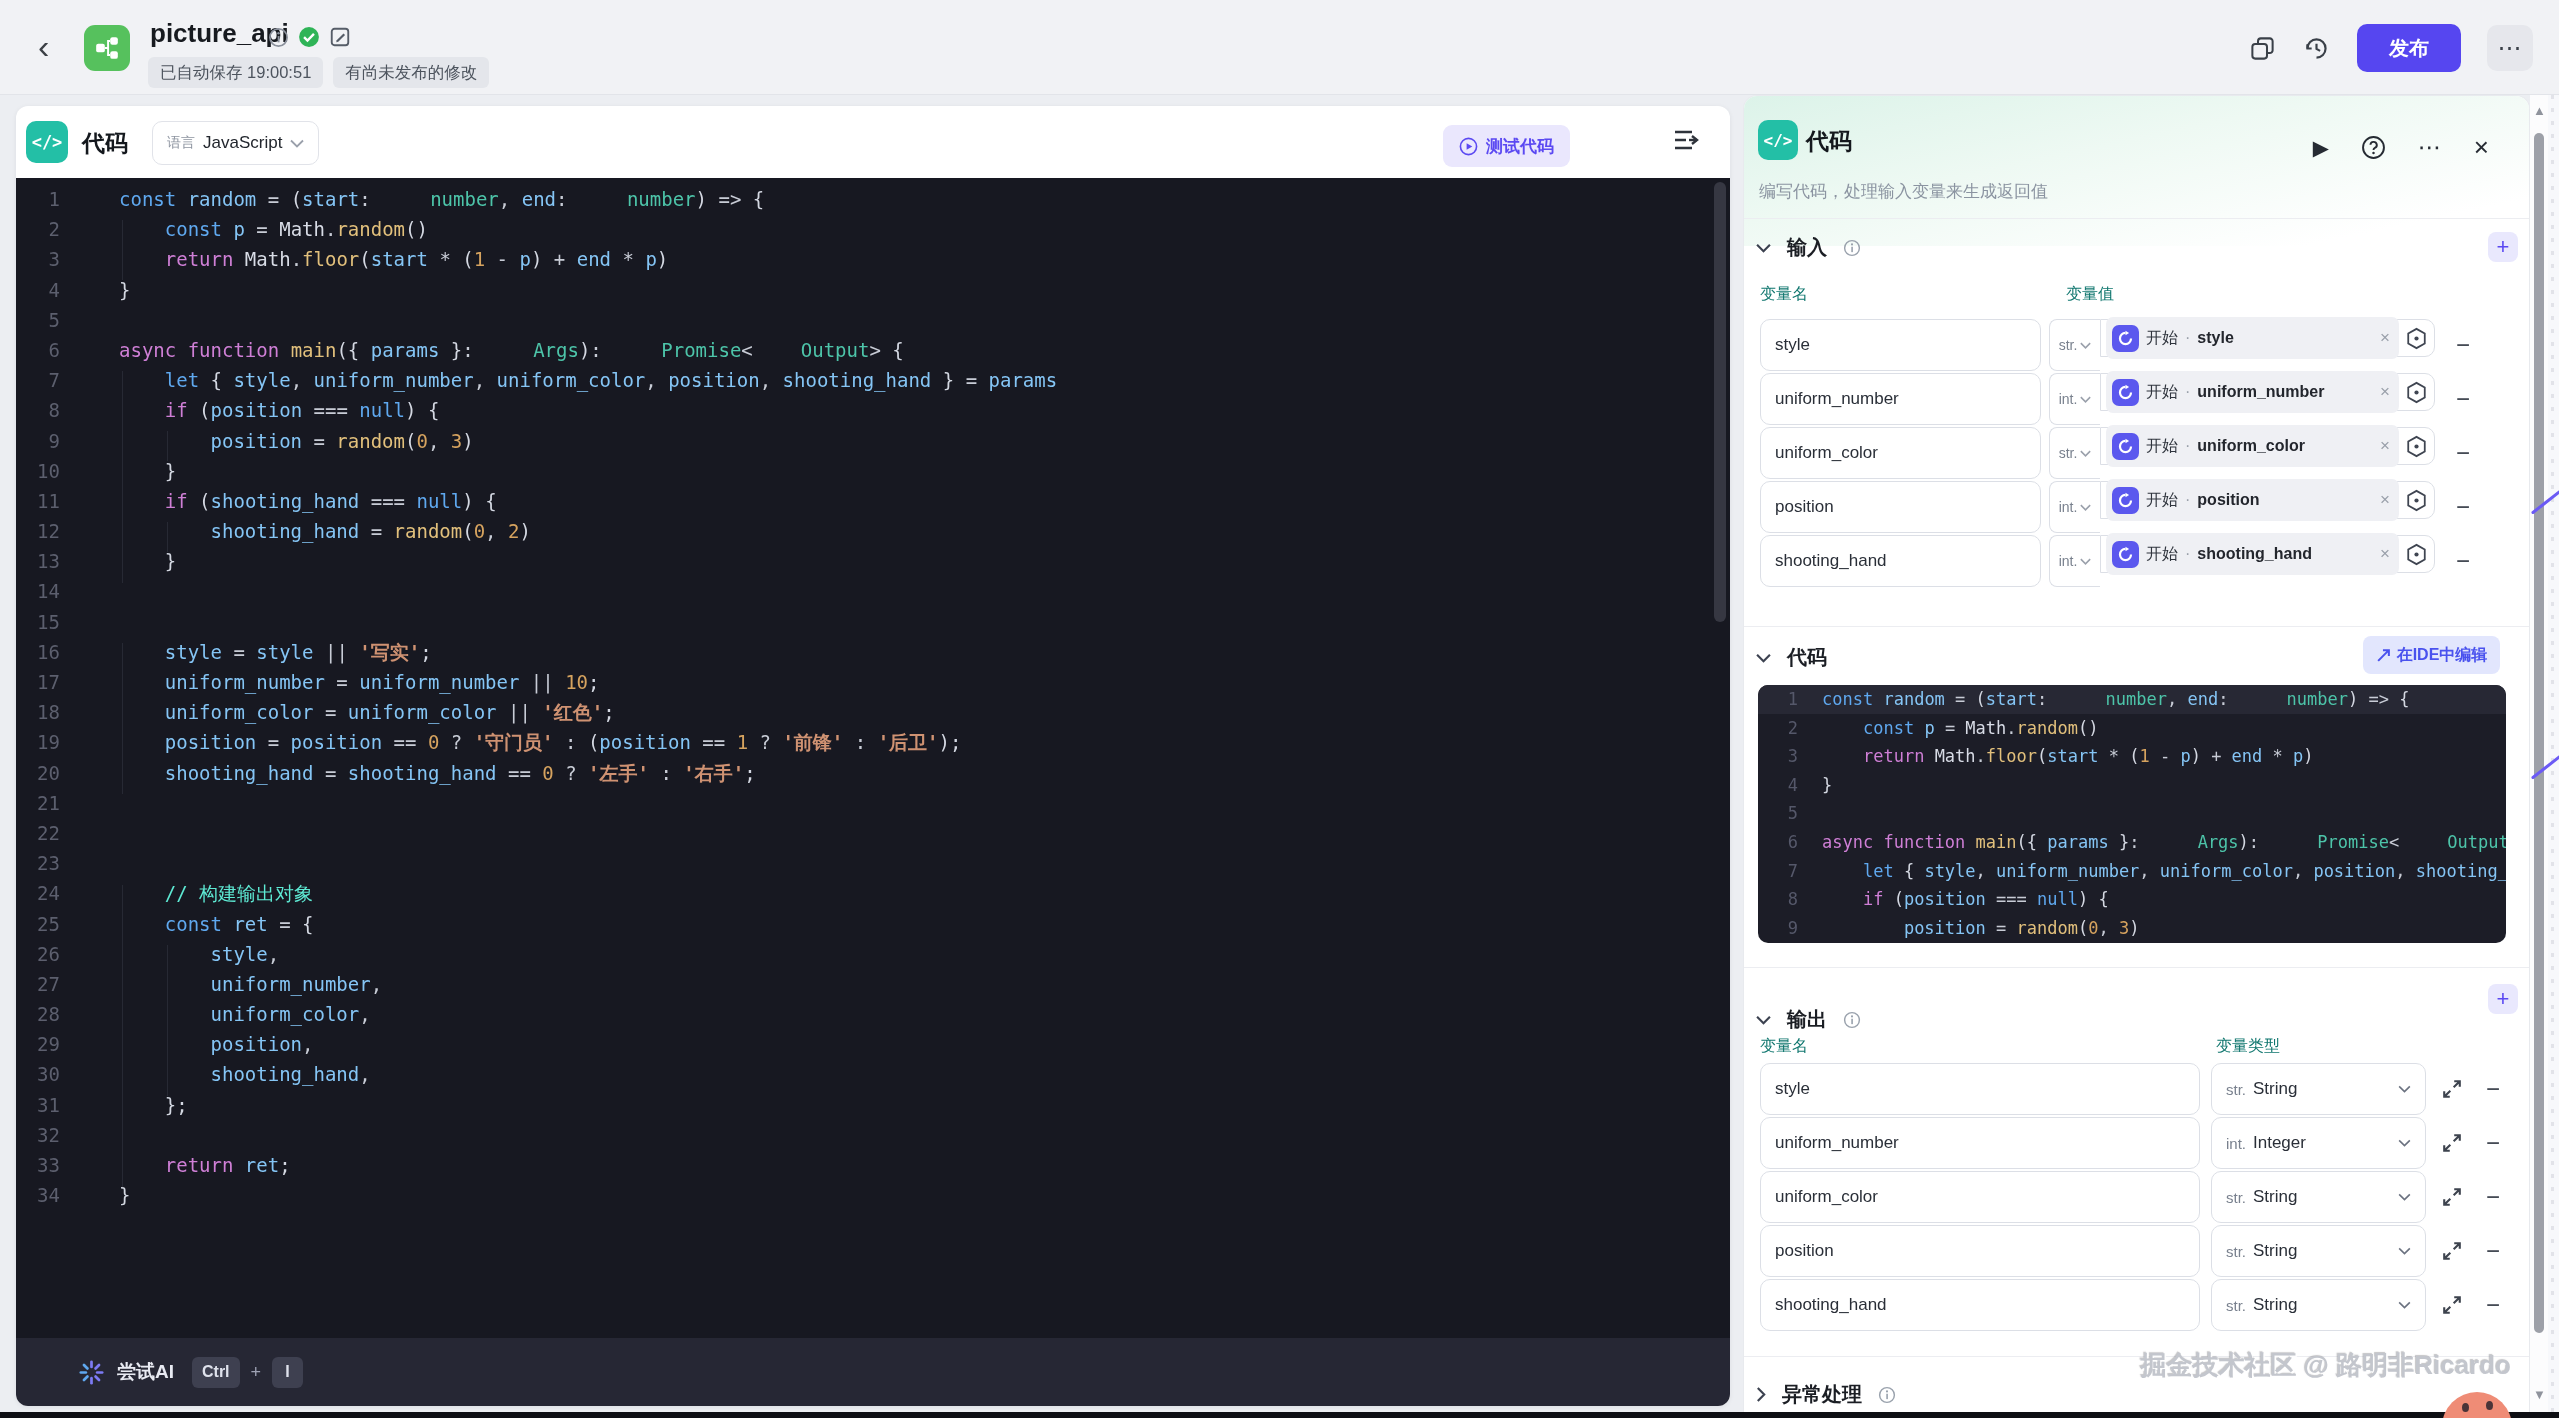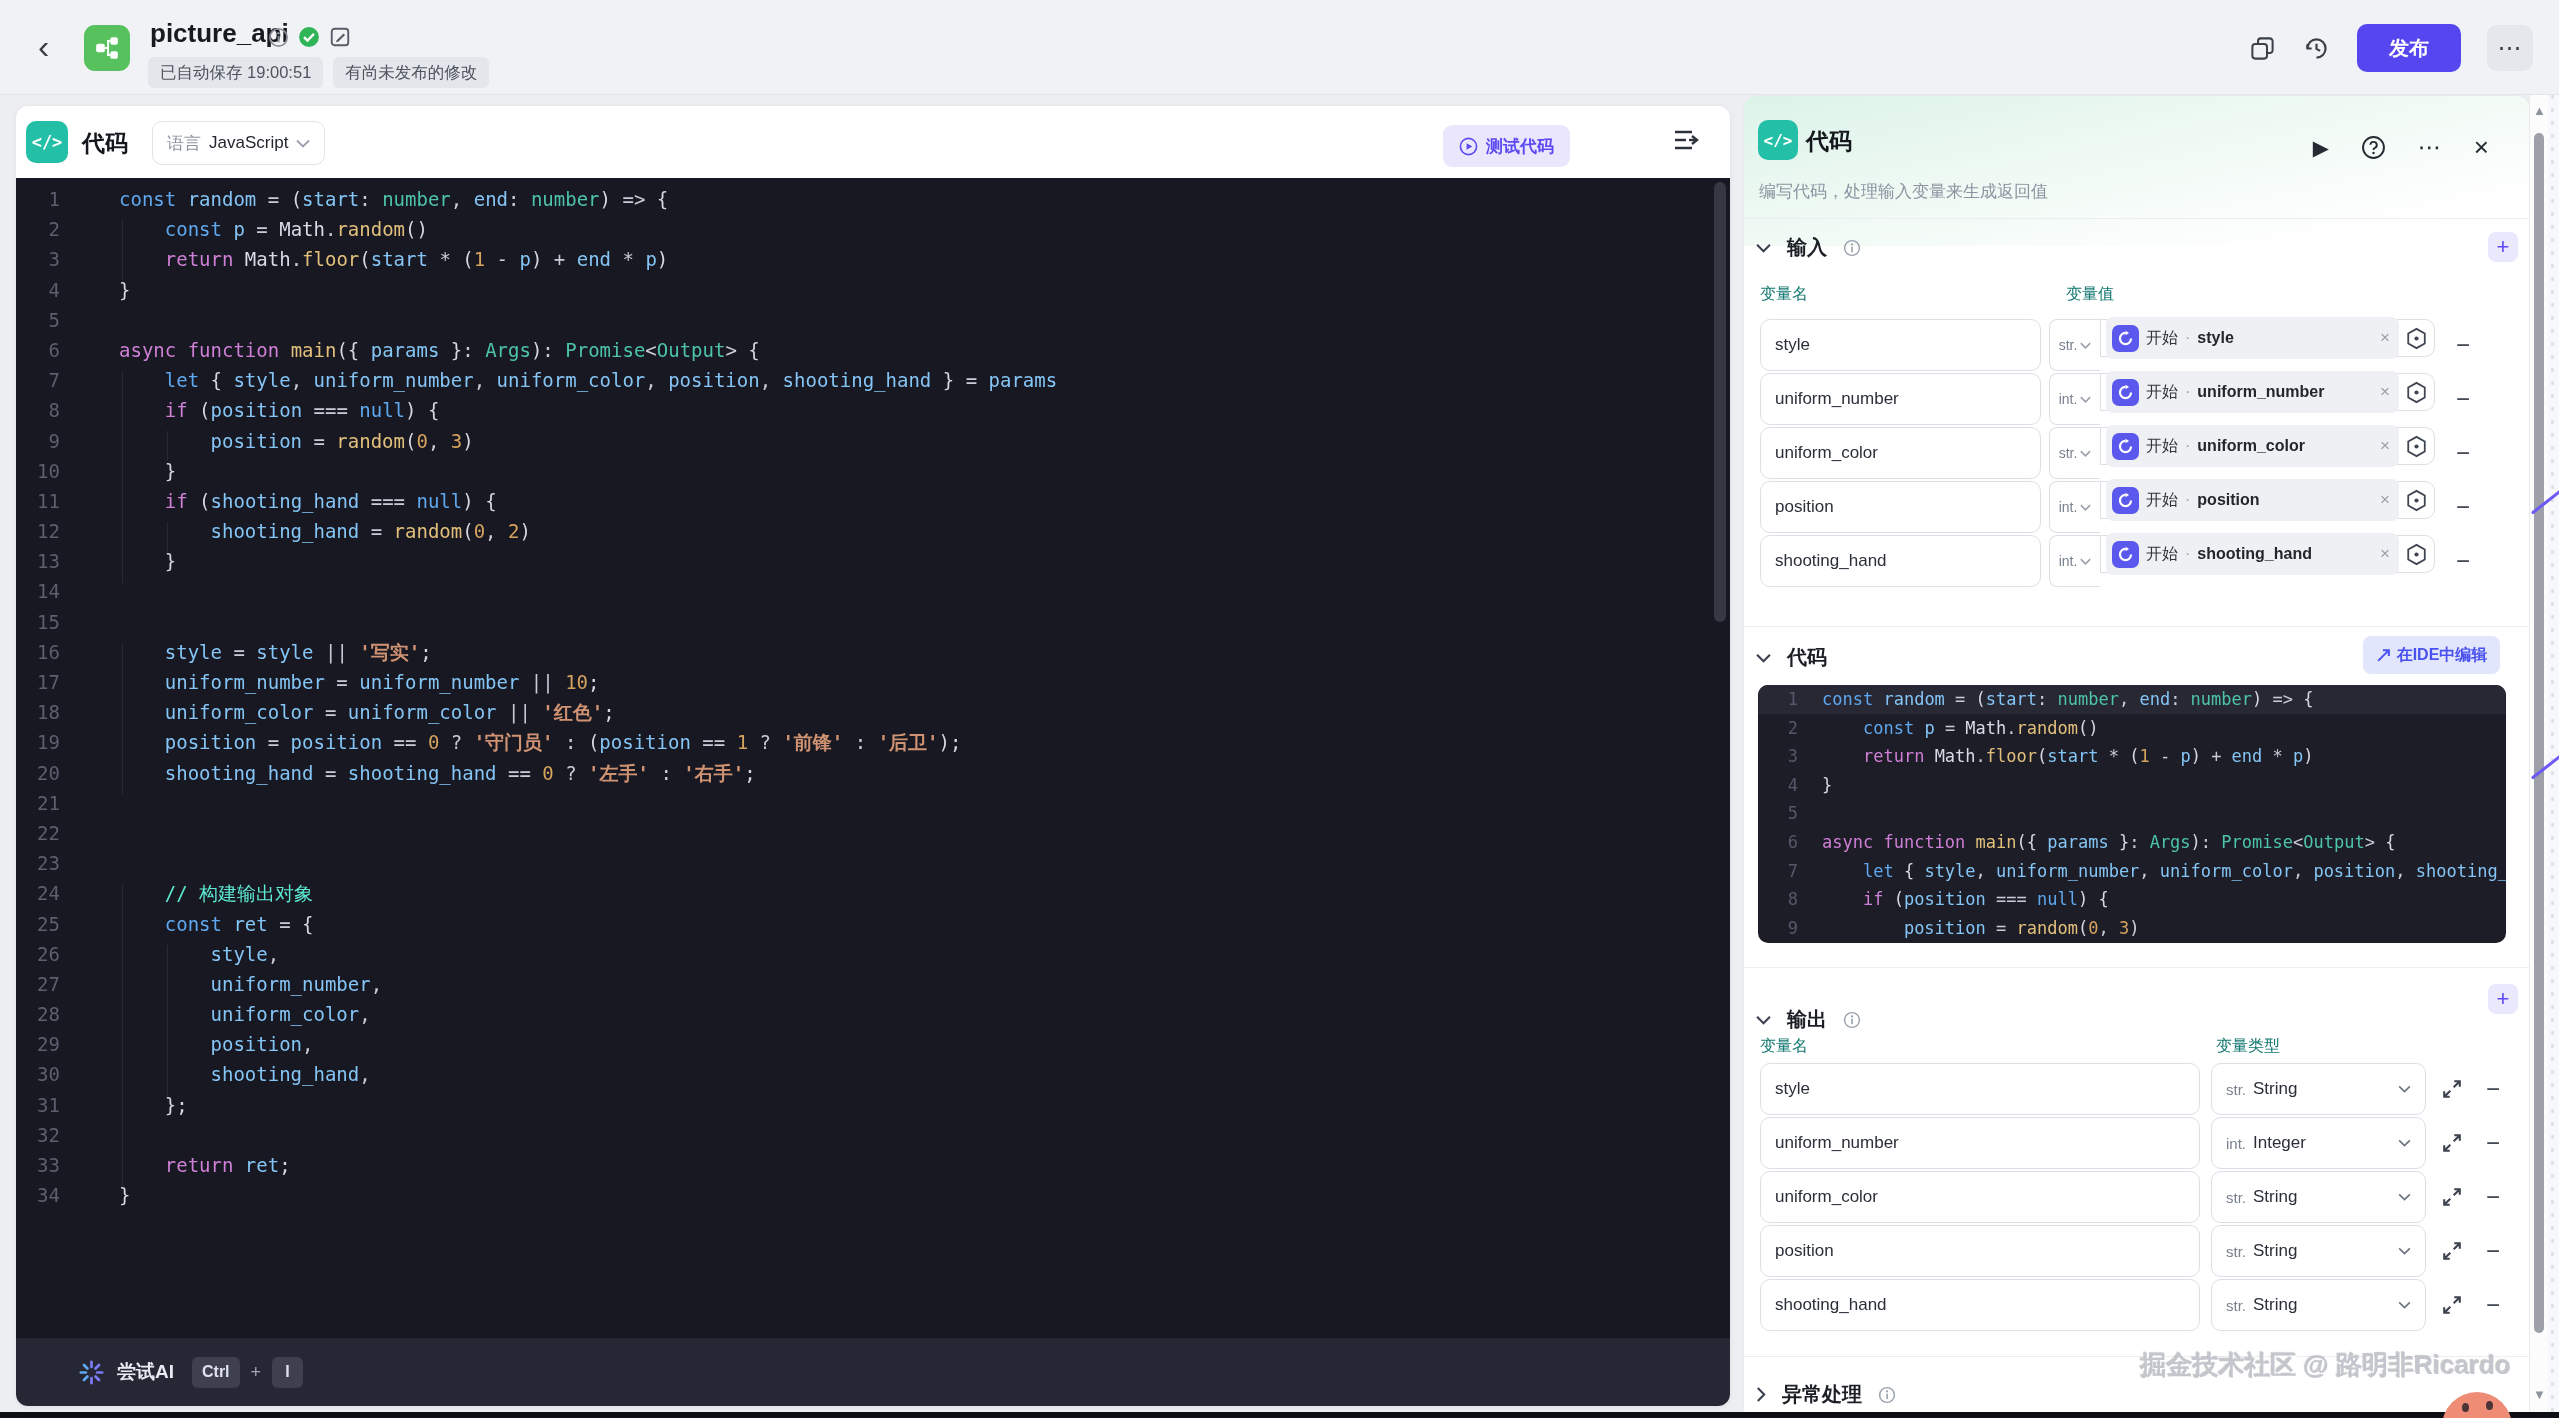--- a/index.html
+++ b/index.html
@@ -27,37 +27,37 @@
   
   .card { position:absolute; left:16px; top:106px; width:1714px; height:1300px;
           background:#fff; border-radius:12px; box-shadow:0 1px 5px rgba(20,25,40,.07); }
   .card-head { position:absolute; left:0; top:0; width:100%; height:72px; }
   .node-icon { position:absolute; left:10px; top:15px; width:42px; height:42px; border-radius:10px;
                background:#23bfa6; color:#fff; display:flex; align-items:center; justify-content:center;
                font-family:"DejaVu Sans Mono",monospace; font-size:17px; font-weight:bold; }
   .card-title { position:absolute; left:66px; top:22px; font-size:23px; font-weight:bold; color:#14181d; }
   .lang-pill { position:absolute; left:136px; top:15px; height:44px; border:1px solid #e1e3e9; border-radius:10px;
                background:#fff; display:flex; align-items:center; padding:0 14px; gap:8px; cursor:pointer; }
-  .lang-label { font-size:17px; color:#8d94a0; }
+  .lang-label { font-size:14px; color:#8d94a0; }
   .lang-value { font-size:17px; color:#22262d; }
   .test-btn { position:absolute; right:160px; top:19px; height:42px; border-radius:9px; background:#eae7fd;
               color:#5b49f2; font-size:17px; font-weight:bold; display:flex; align-items:center; gap:8px;
               padding:0 16px; cursor:pointer; }
   .collapse-btn { position:absolute; right:28px; top:22px; cursor:pointer; }
 
   
   .editor { position:absolute; left:0; top:72px; width:1714px; height:1160px; background:#171821;
             overflow:hidden; cursor:text; }
   .cl { display:flex; height:30.2px; line-height:30.2px; white-space:pre;
         font-family:"DejaVu Sans Mono",monospace; font-size:19px; }
   .editor .lines { position:absolute; left:0; top:6px; width:100%; }
   .ln { width:44px; text-align:right; color:#5c5f6e; flex:none; }
   .lt { padding-left:59px; color:#d8dce6; }
   .tk-k { color:#cf7fd6; } .tk-d { color:#5fa8ef; } .tk-v { color:#85c5f5; }
-  .tk-f { color:#e2c07c; } .tk-t { color:#4dc4a9; } .tk-s { color:#cf9272;font-weight:bold; }
+  .tk-f { color:#e2c07c; } .tk-t { color:#4dc4a9;margin-left:48px; } .tk-s { color:#cf9272;font-weight:bold; }
   .tk-n { color:#d6a35f; } .tk-o { color:#c8ccd6; } .tk-p { color:#d4d8e2; }
   .tk-w { color:#d8dce6; } .tk-c { color:#5eead4; }
   .guide { position:absolute; width:1px; background:#272934; }
   .ed-thumb { position:absolute; right:4px; top:4px; width:12px; height:440px;
               background:#363742; border-radius:6px; cursor:pointer; }
 
   
   .ai-bar { position:absolute; left:0; bottom:0; width:1714px; height:68px; background:#262734;
             border-radius:0 0 12px 12px; display:flex; align-items:center; }
   .ai-label { font-size:19px; font-weight:bold; color:#e8eaf2; margin-left:12px; }

